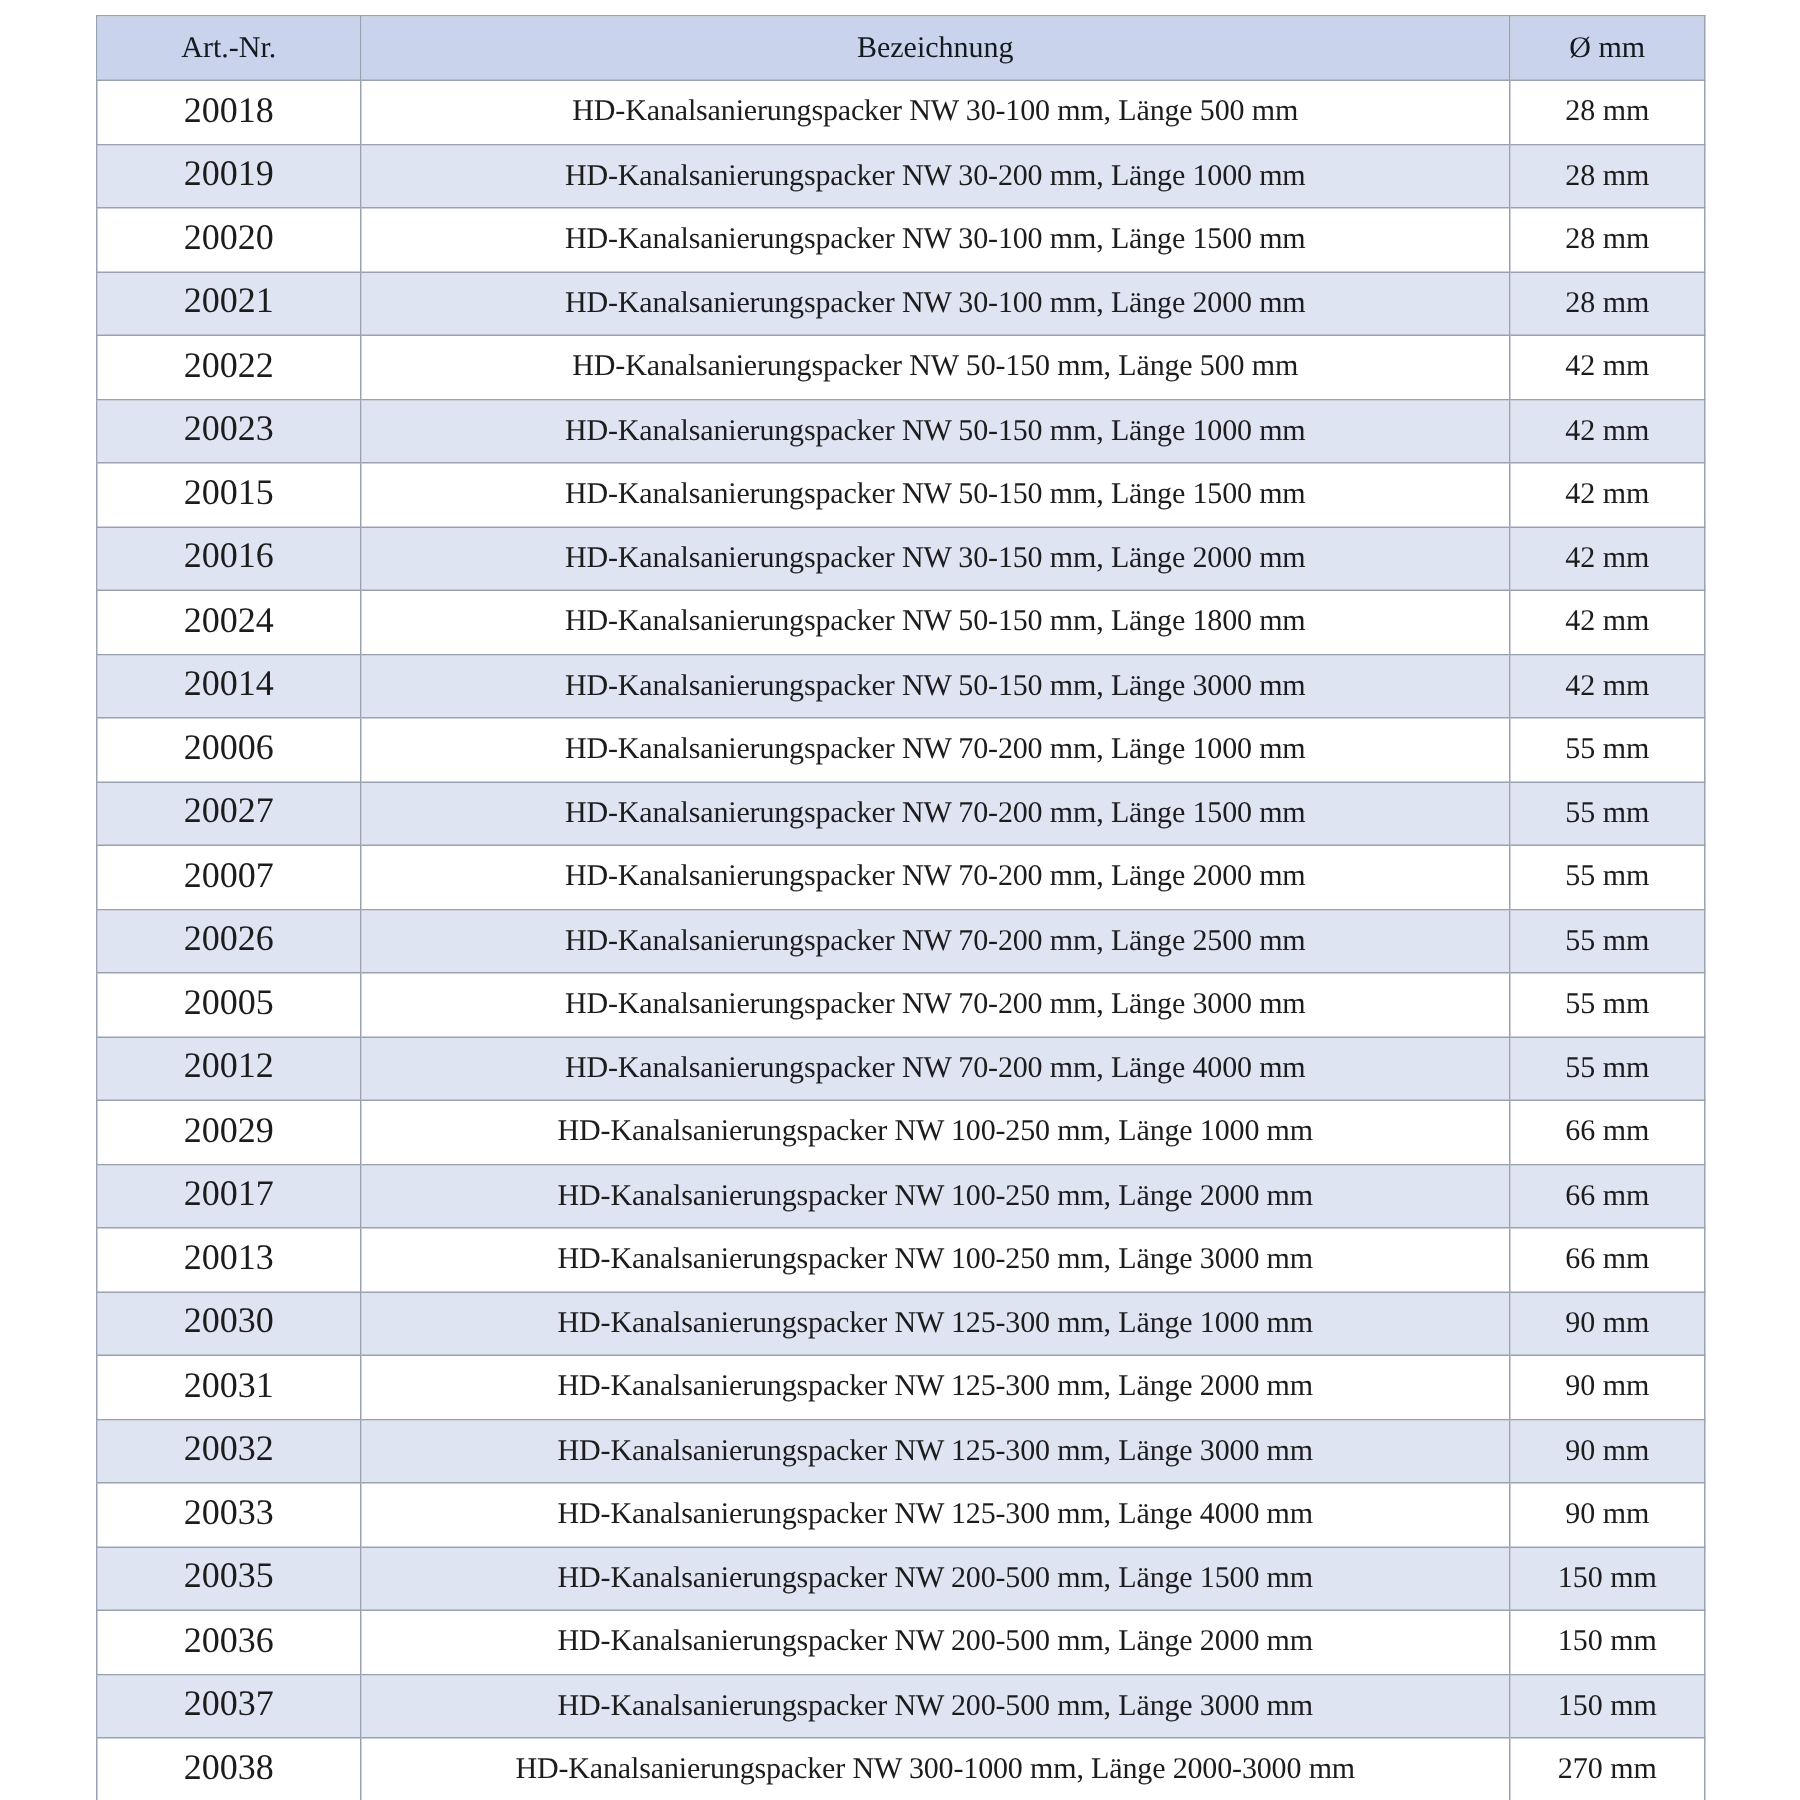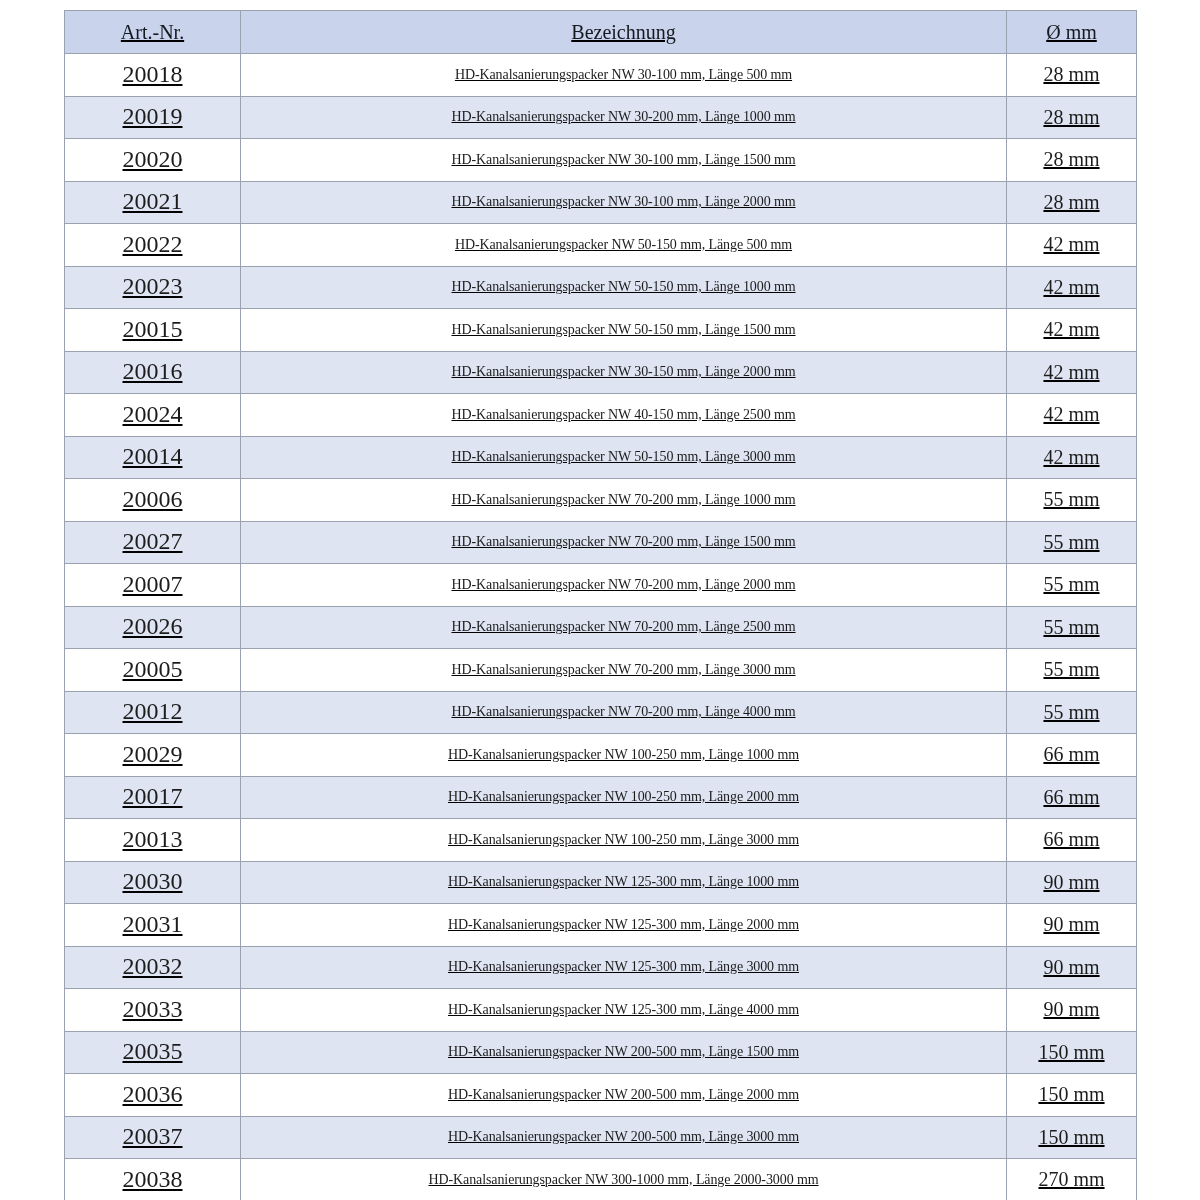--- a/index.html
+++ b/index.html
@@ -16,21 +16,20 @@
     position: relative;
     background: #ffffff;
     box-sizing: border-box;
   }
   table.product-table {
     border-collapse: collapse;
     table-layout: fixed;
     width: 1072px;
     margin-left: 64px;
     margin-top: 10px;
-    text-decoration: underline;
   }
   table.product-table col.c-art { width: 176px; }
   table.product-table col.c-bez { width: 766px; }
   table.product-table col.c-dia { width: 130px; }
 
   table.product-table th,
   table.product-table td {
     border: 1px solid #9aa2b1;
     text-align: center;
     vertical-align: middle;
@@ -49,21 +48,21 @@
     height: 42px;
     color: #14181f;
   }
   table.product-table tbody tr.even td {
     background: #ffffff;
   }
   table.product-table tbody tr.odd td {
     background: #dee4f2;
   }
   table.product-table td.cell-bez {
-    font-size: 14px;
+    font-size: 20px;
     letter-spacing: -0.1px;
   }
   table.product-table td.cell-art {
     font-size: 24px;
   }
   table.product-table td.cell-dia {
     font-size: 20px;
   }
 </style>
 </head>
@@ -119,21 +118,21 @@
           <td class="cell-bez">HD-Kanalsanierungspacker NW 50-150 mm, Länge 1500 mm</td>
           <td class="cell-dia">42 mm</td>
         </tr>
         <tr class="odd">
           <td class="cell-art">20016</td>
           <td class="cell-bez">HD-Kanalsanierungspacker NW 30-150 mm, Länge 2000 mm</td>
           <td class="cell-dia">42 mm</td>
         </tr>
         <tr class="even">
           <td class="cell-art">20024</td>
-          <td class="cell-bez">HD-Kanalsanierungspacker NW 40-150 mm, Länge 2500 mm</td>
+          <td class="cell-bez">HD-Kanalsanierungspacker NW 50-150 mm, Länge 1800 mm</td>
           <td class="cell-dia">42 mm</td>
         </tr>
         <tr class="odd">
           <td class="cell-art">20014</td>
           <td class="cell-bez">HD-Kanalsanierungspacker NW 50-150 mm, Länge 3000 mm</td>
           <td class="cell-dia">42 mm</td>
         </tr>
         <tr class="even">
           <td class="cell-art">20006</td>
           <td class="cell-bez">HD-Kanalsanierungspacker NW 70-200 mm, Länge 1000 mm</td>

